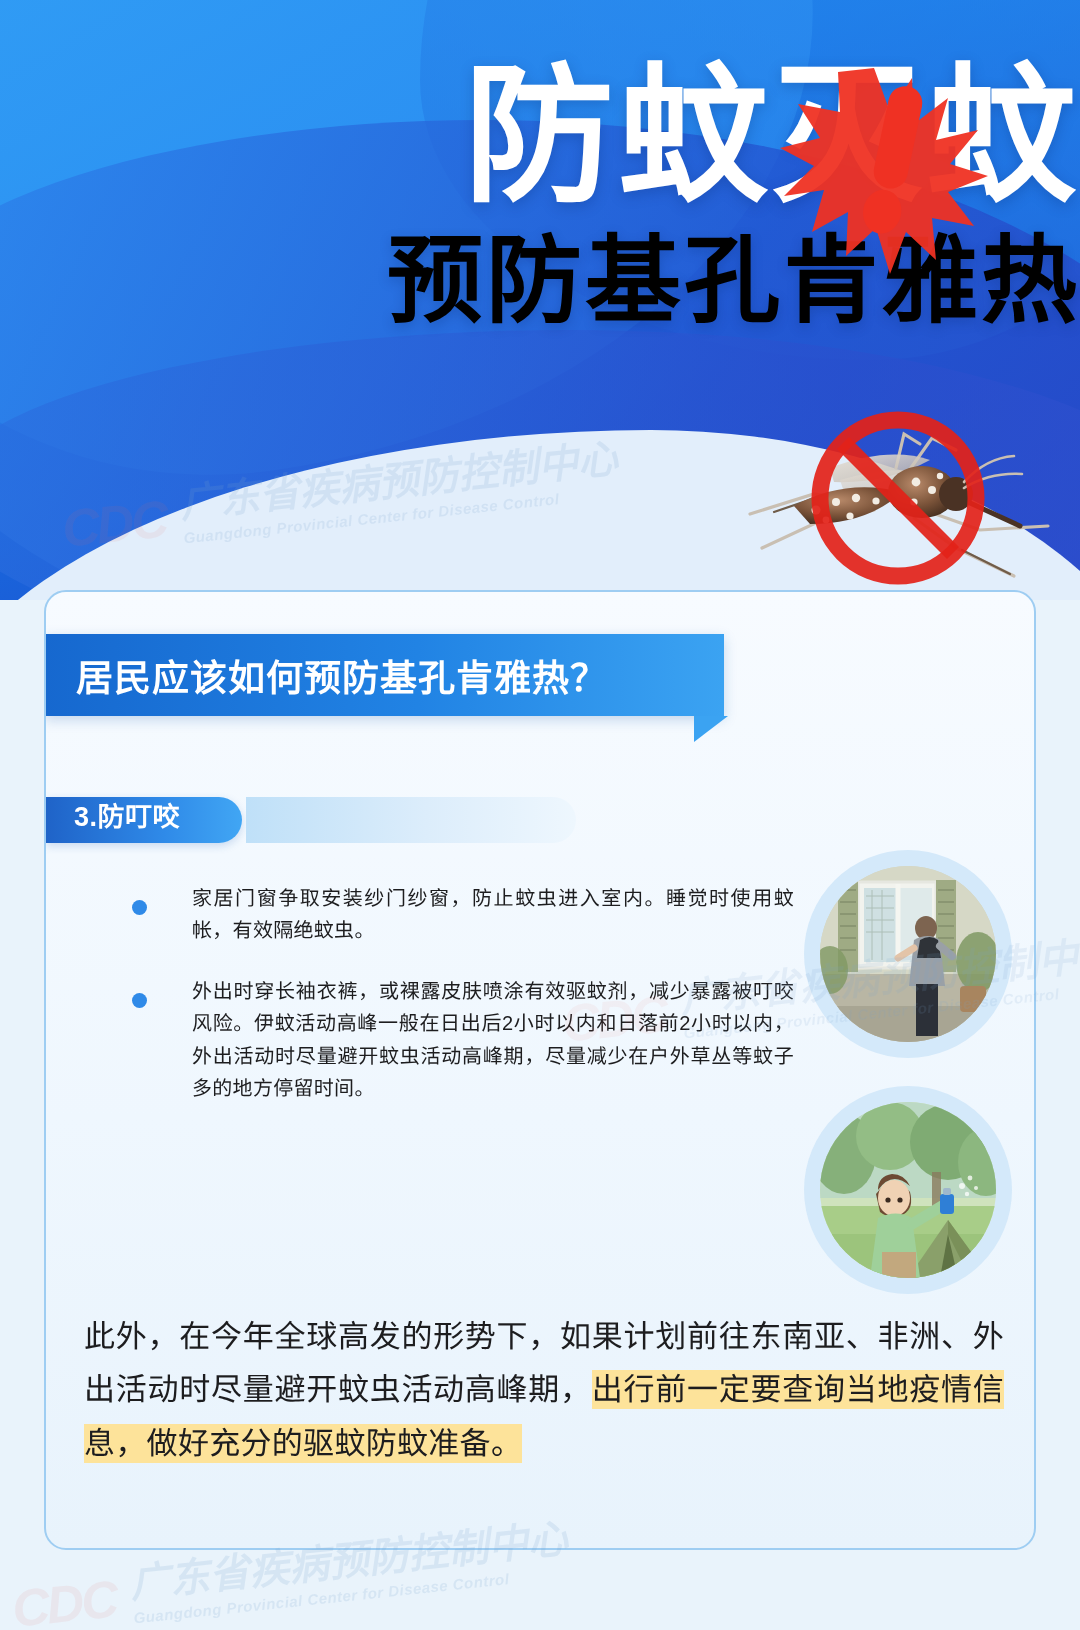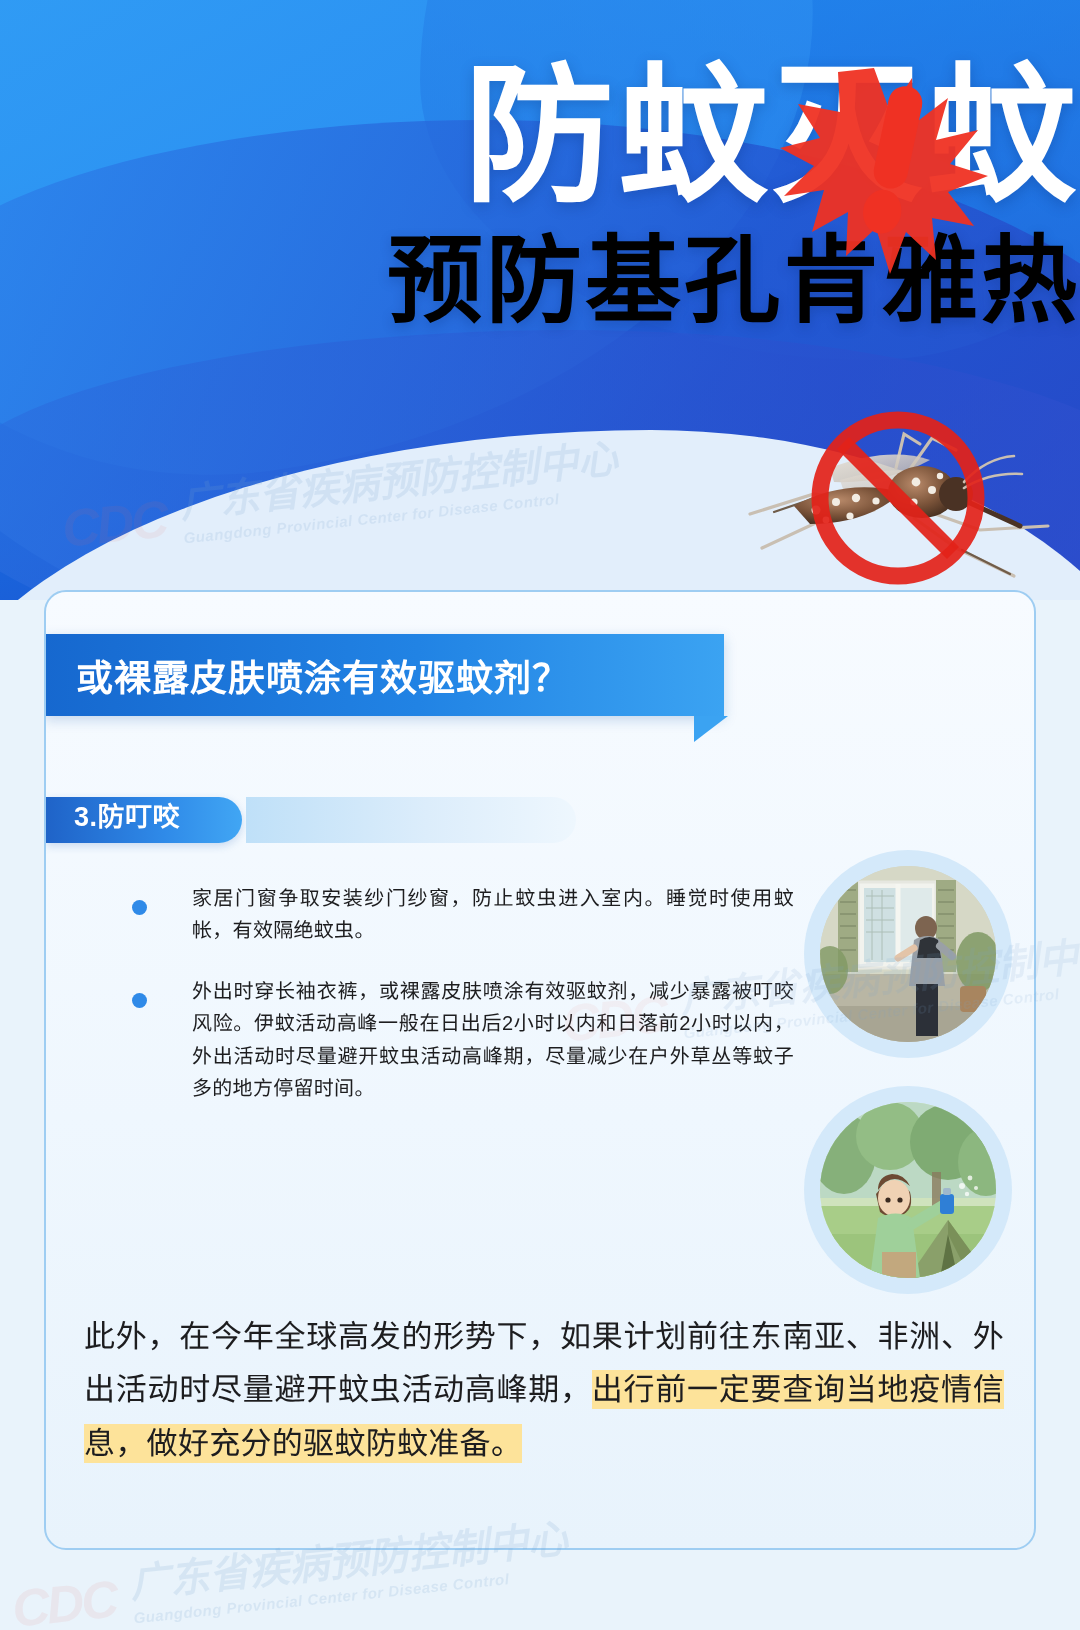--- a/index.html
+++ b/index.html
@@ -384,21 +384,21 @@
       <span class="wm-stack">
         <span class="wm-cn">广东省疾病预防控制中心</span>
         <span class="wm-en">Guangdong Provincial Center for Disease Control</span>
       </span>
     </div>
   </div>
 
   <div class="card">
 
     <div class="banner">
-      <span class="banner-text">或裸露皮肤喷涂有效驱蚊剂？</span>
+      <span class="banner-text">居民应该如何预防基孔肯雅热？</span>
     </div>
     <div class="banner-tail"></div>
 
     <div class="section-tab-row">
       <div class="section-tab">
         <span class="section-tab-text">3.防叮咬</span>
       </div>
       <div class="section-tab-ext"></div>
     </div>
 

